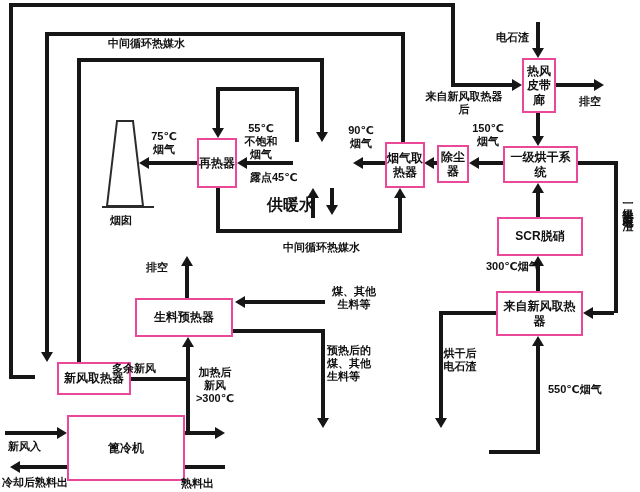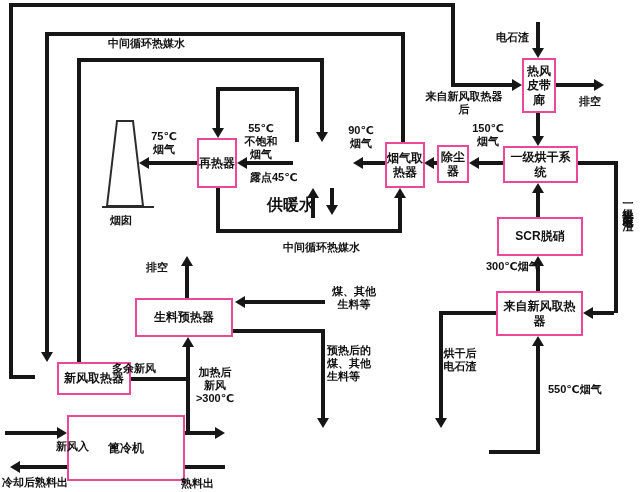--- a/index.html
+++ b/index.html
@@ -167,17 +167,17 @@
   <div class="lbl" style="left:327px;top:344px;">预热后的
 煤、其他
 生料等</div>
   <div class="lbl ctr" style="left:328px;top:285px;width:52px;">煤、其他
 生料等</div>
   <div class="lbl" style="left:146px;top:261px;">排空</div>
   <div class="lbl" style="left:112px;top:362px;">多余新风</div>
   <div class="lbl ctr" style="left:191px;top:366px;width:48px;">加热后
 新风
 &gt;300℃</div>
-  <div class="lbl" style="left:8px;top:440px;margin-left:48px;">新风入</div>
+  <div class="lbl" style="left:8px;top:440px;">新风入</div>
   <div class="lbl" style="left:2px;top:476px;">冷却后熟料出</div>
   <div class="lbl" style="left:181px;top:477px;">熟料出</div>
 
 </div>
 
 </body></html>

